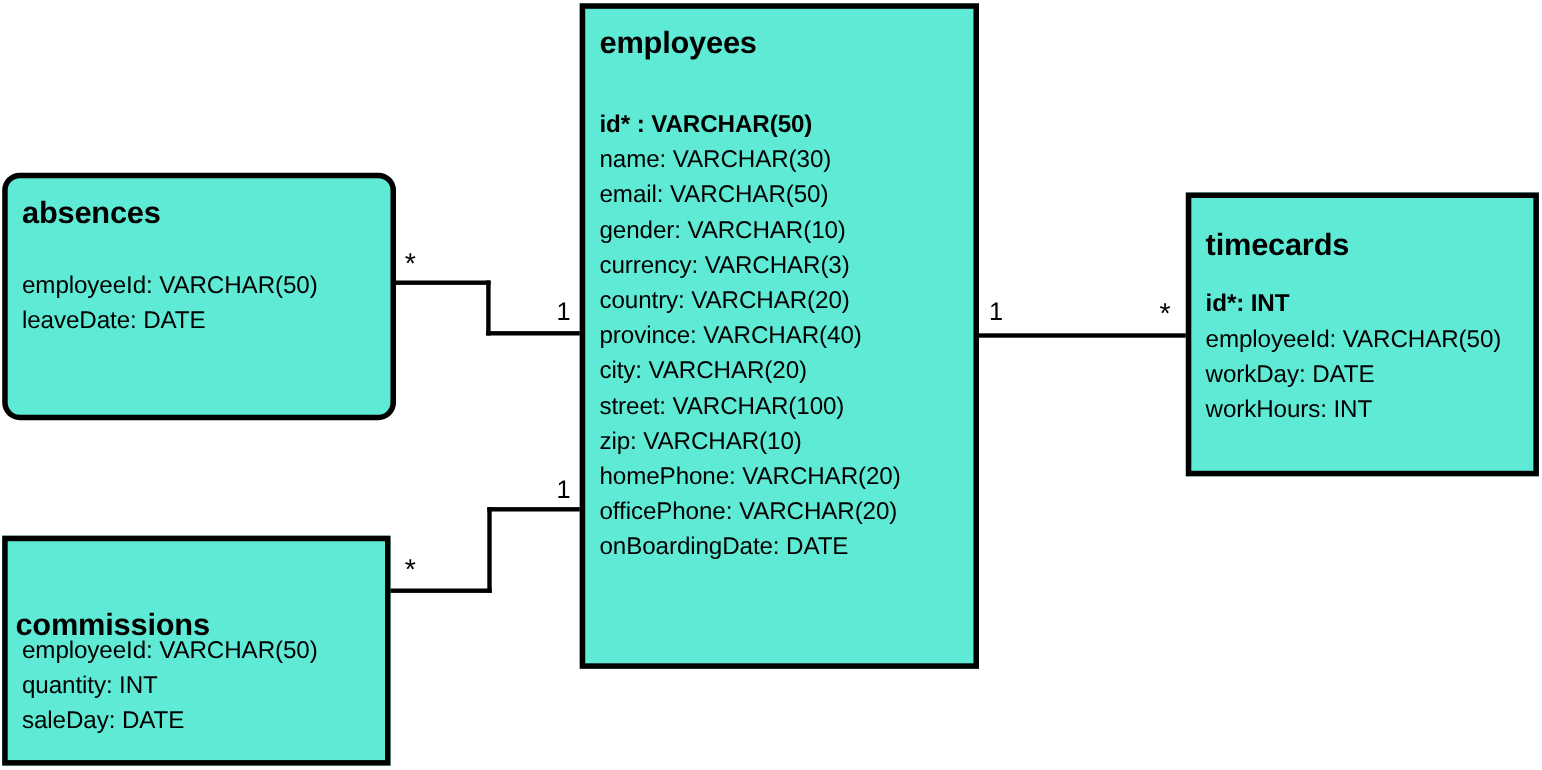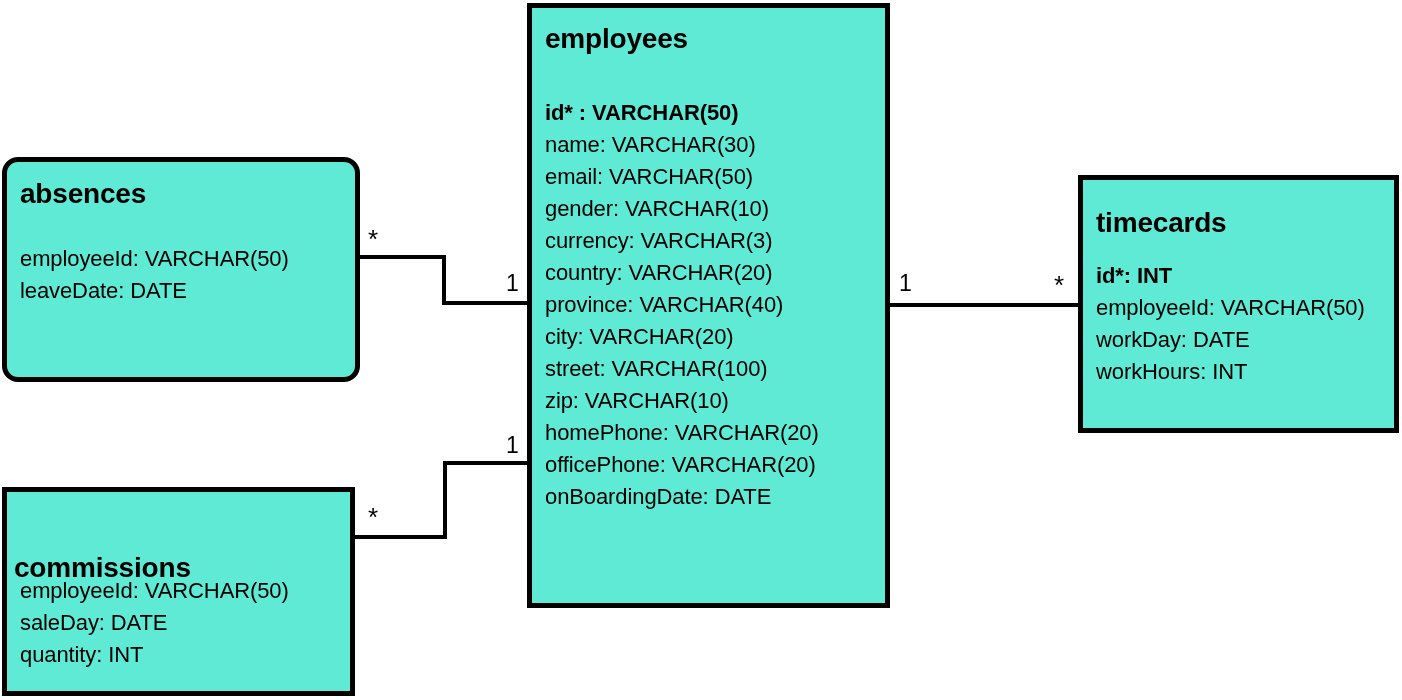--- a/index.html
+++ b/index.html
@@ -142,22 +142,22 @@
     <div class="field-list">
       <div class="field">employeeId: VARCHAR(50)</div>
       <div class="field">leaveDate: DATE</div>
     </div>
   </div>
 
   <div class="entity" id="entity-commissions">
     <div class="entity-title">commissions</div>
     <div class="field-list">
       <div class="field">employeeId: VARCHAR(50)</div>
+      <div class="field">quantity: INT</div>
       <div class="field">saleDay: DATE</div>
-      <div class="field">quantity: INT</div>
     </div>
   </div>
 
   <div class="entity" id="entity-employees">
     <div class="entity-title">employees</div>
     <div class="field-list">
       <div class="field pk">id* : VARCHAR(50)</div>
       <div class="field">name: VARCHAR(30)</div>
       <div class="field">email: VARCHAR(50)</div>
       <div class="field">gender: VARCHAR(10)</div>

